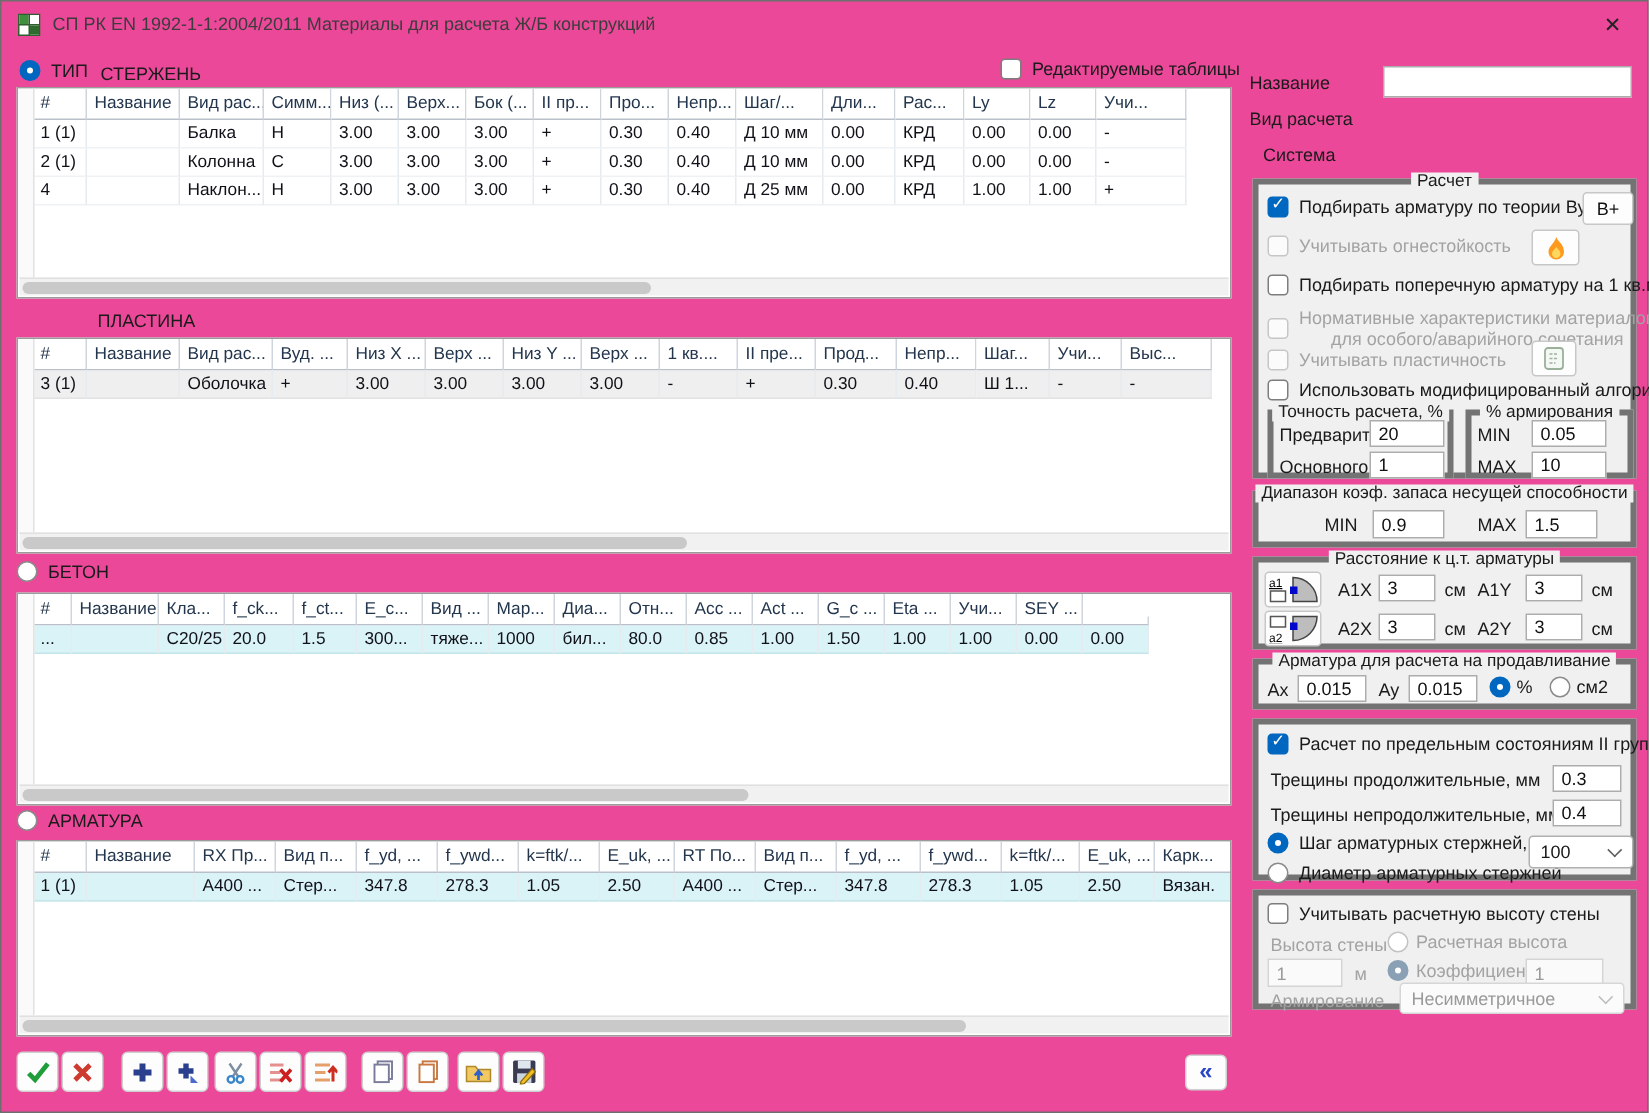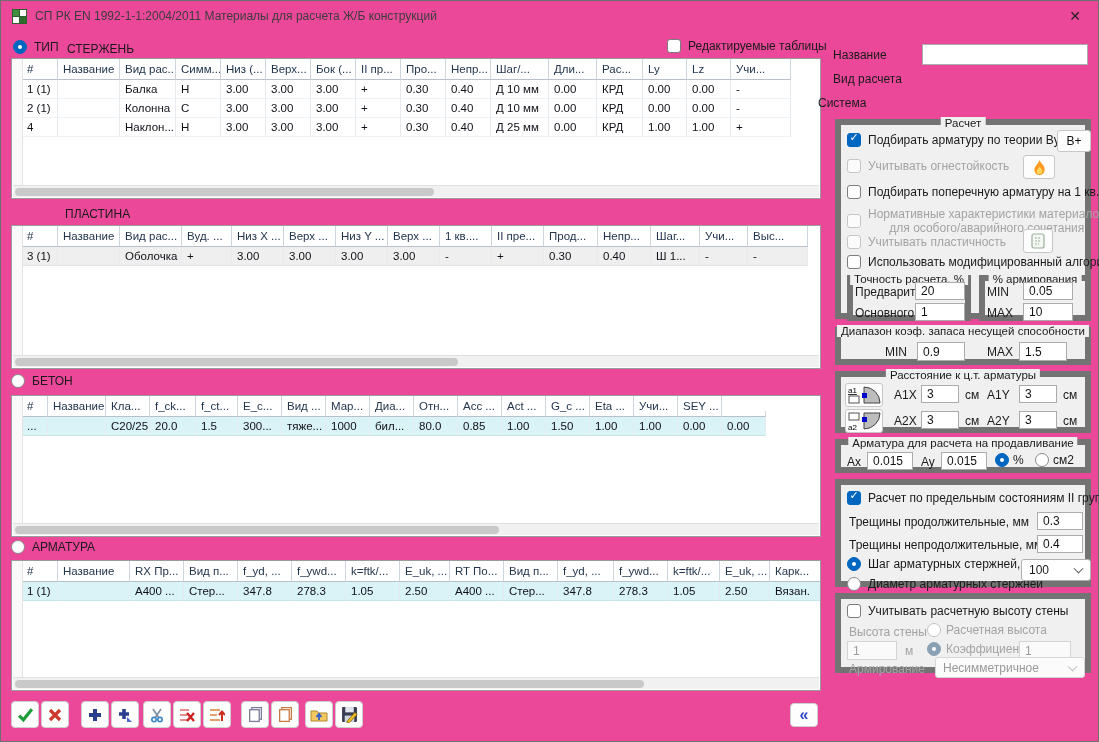--- a/index.html
+++ b/index.html
@@ -47,21 +47,21 @@
   .lbl { font-size:12px; color:#1a1a1a; }
   .lbl.gray { color:#a3a3a3;text-align:center; }
 
   .tb { position:absolute; border:1px solid #acacac; background:#fff; font-family:"Liberation Sans","DejaVu Sans",sans-serif; font-size:12px; padding:0 5px; color:#111; }
   .tb:disabled, .tb.dis { background:#fafafa; border-color:#d4d4d4; color:#9a9a9a; }
   .sel { position:absolute; background:#fff; border:1px solid #b0b0b0; border-radius:3px; display:flex; align-items:center; padding:0 22px 0 7px; font-size:12px; white-space:nowrap; overflow:hidden; }
   .sel .chev { position:absolute; right:8px; top:50%; width:7px; height:7px; border-right:1.5px solid #5a5a5a; border-bottom:1.5px solid #5a5a5a; transform:translateY(-70%) rotate(45deg); }
   .sel.dis { color:#9a9a9a; border-color:#d6d6d6; background:#fbfbfb; }
   .sel.dis .chev { border-color:#bdbdbd; }
 
-  .group { position:absolute; border:6px solid #737373; background:#f0f0f0; }
+  .group { position:absolute; border:4px solid #737373; background:#f0f0f0; }
   .group-label { position:absolute; top:-8px; left:50%; transform:translateX(-50%); background:#f0f0f0; padding:0 4px; font-size:11.5px; color:#1a1a1a; white-space:nowrap; }
 
   .mini-btn { position:absolute; background:#fdfdfd; border:1px solid #c7c7c7; border-radius:3px; display:flex; align-items:center; justify-content:center; font-size:12px; color:#111; }
 
   
   .tool-btn { position:absolute; top:700px; width:28px; height:27px; background:#fdfdfd; border:1px solid #cfcfcf; border-radius:4px; display:flex; align-items:center; justify-content:center; }
   #collapse-btn { position:absolute; left:789px; top:702px; width:28px; height:24px; background:#fdfdfd; border:1px solid #cfcfcf; border-radius:4px; color:#2946c8; font-weight:bold; font-size:16px; display:flex; align-items:center; justify-content:center; line-height:1; }
 </style>
 </head>
 <body>
@@ -371,21 +371,21 @@
   </div>
   <div id="collapse-btn">
       <span>«</span>
     </div>
 
   <span class="lbl abs" style="left:832px; top:47px;">Название</span>
   <input class="tb" style="left: 921px; top: 43px; width: 166px; height: 21px;" value="">
 
   <span class="lbl abs" style="left:832px; top:71px;">Вид расчета</span>
 
-  <span class="lbl abs" style="left:817px; top:95px;">Система</span>
+  <span class="lbl abs" style="left:841px; top:95px;">Система</span>
 
   <div class="group" style="left:834px; top:118px; width:256px; height:200px;">
     <span class="group-label">Расчет</span>
 
     <div class="ctl-row" style="left:6px; top:8px;">
       <span class="cb checked"></span>
       <span class="lbl">Подбирать арматуру по теории Вуда</span>
     </div>
     <div class="mini-btn" style="left:216px; top:5px; width:34px; height:22px;">
       <span>В+</span>

